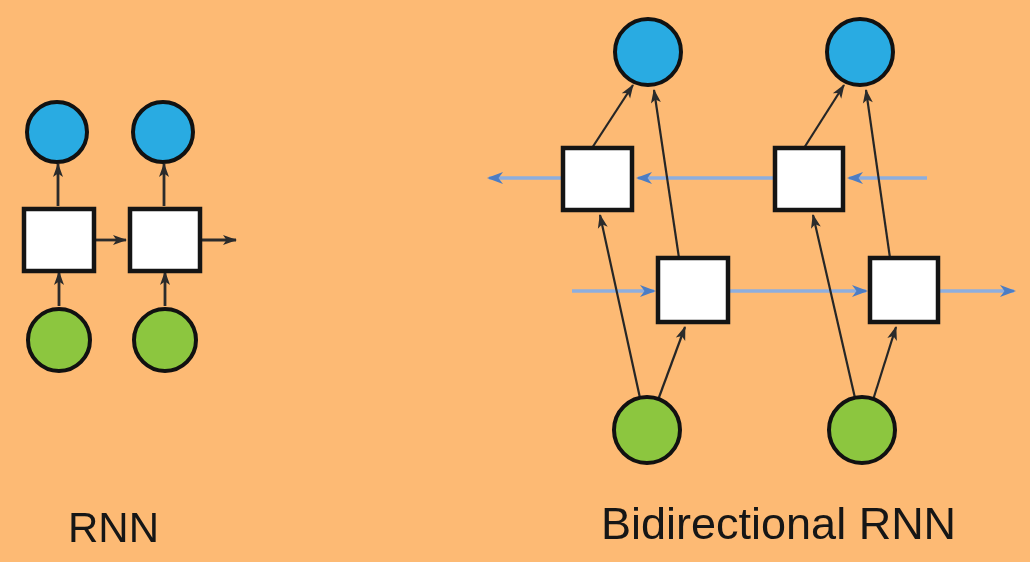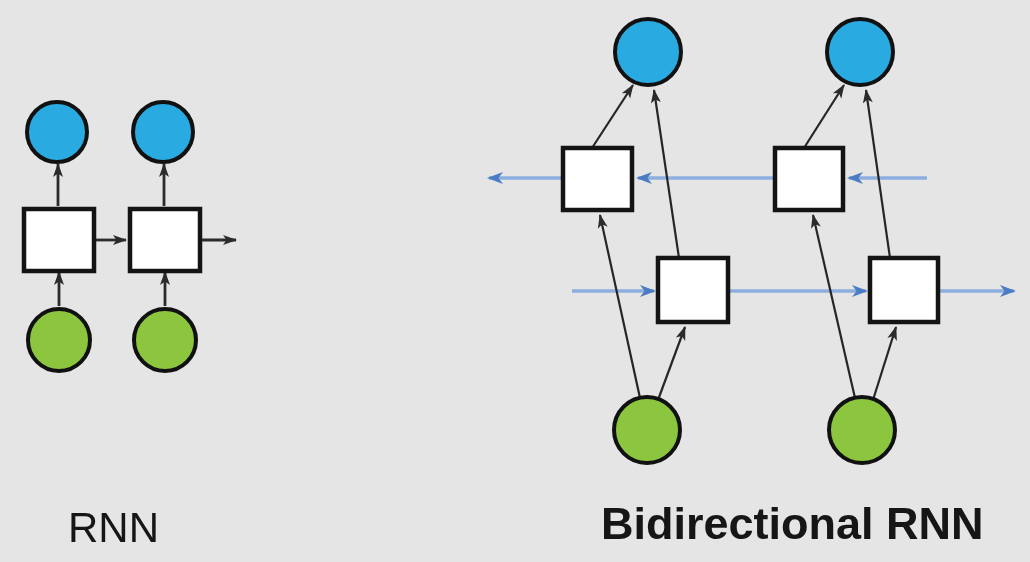--- a/index.html
+++ b/index.html
@@ -5,21 +5,21 @@
   html, body {
     margin: 0;
     padding: 0;
     background: #ffffff;
     font-family: "Liberation Sans", sans-serif;
   }
   .canvas {
     position: relative;
     width: 1030px;
     height: 562px;
-    background: #e5e5e5;
+    background: #fdba74;
     overflow: hidden;
   }
   .diagram-svg {
     position: absolute;
     left: 0;
     top: 0;
     width: 1030px;
     height: 562px;
   }
   .caption {
@@ -30,21 +30,20 @@
   }
   .caption.rnn {
     left: 68px;
     top: 504px;
     font-size: 42px;
   }
   .caption.birnn {
     left: 601px;
     top: 498px;
     font-size: 45px;
-    font-weight: bold;
   }
   
   .node-circle { stroke: #111111; stroke-width: 4; }
   .node-square { stroke: #141414; stroke-width: 4.5; }
   .edge-black  { stroke: #2b2b2b; stroke-width: 2.8; fill: none; }
   .edge-black-thin { stroke: #262626; stroke-width: 2.2; fill: none; }
   .edge-blue   { stroke: #8daedf; stroke-width: 3.6; fill: none; }
 </style>
 </head>
 <body>

